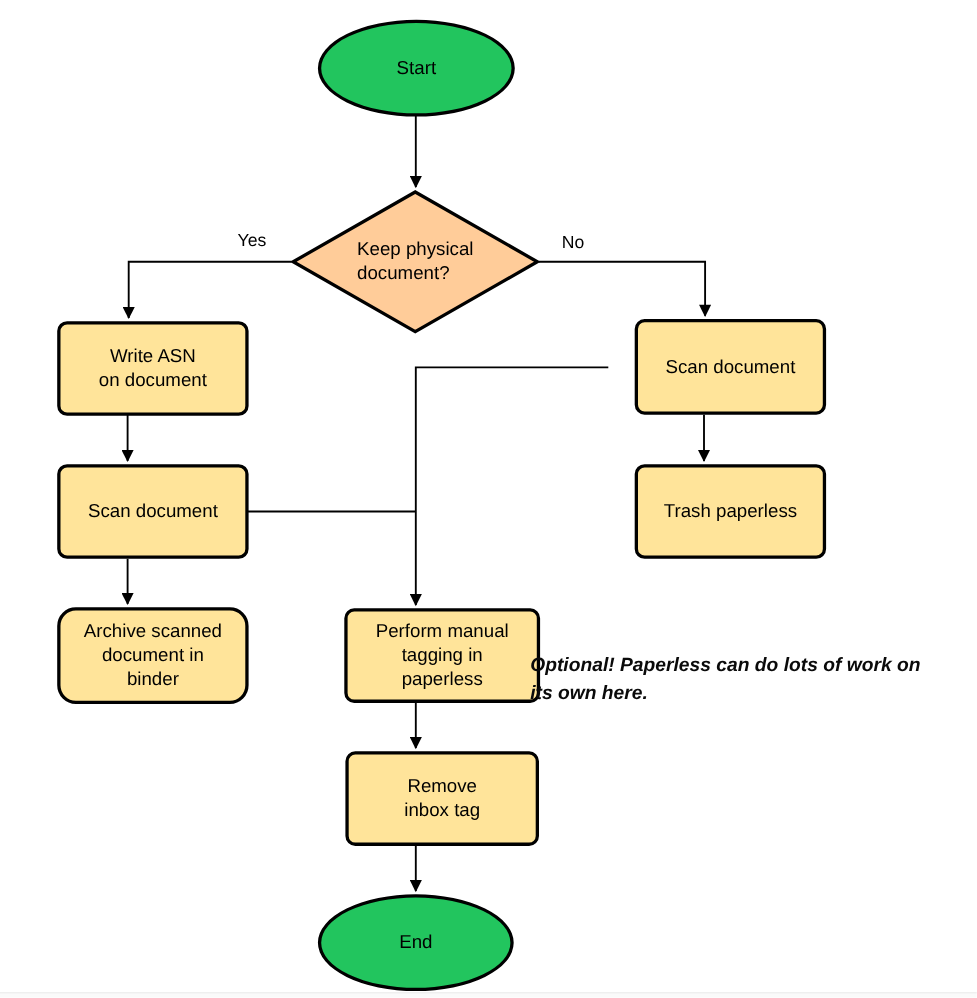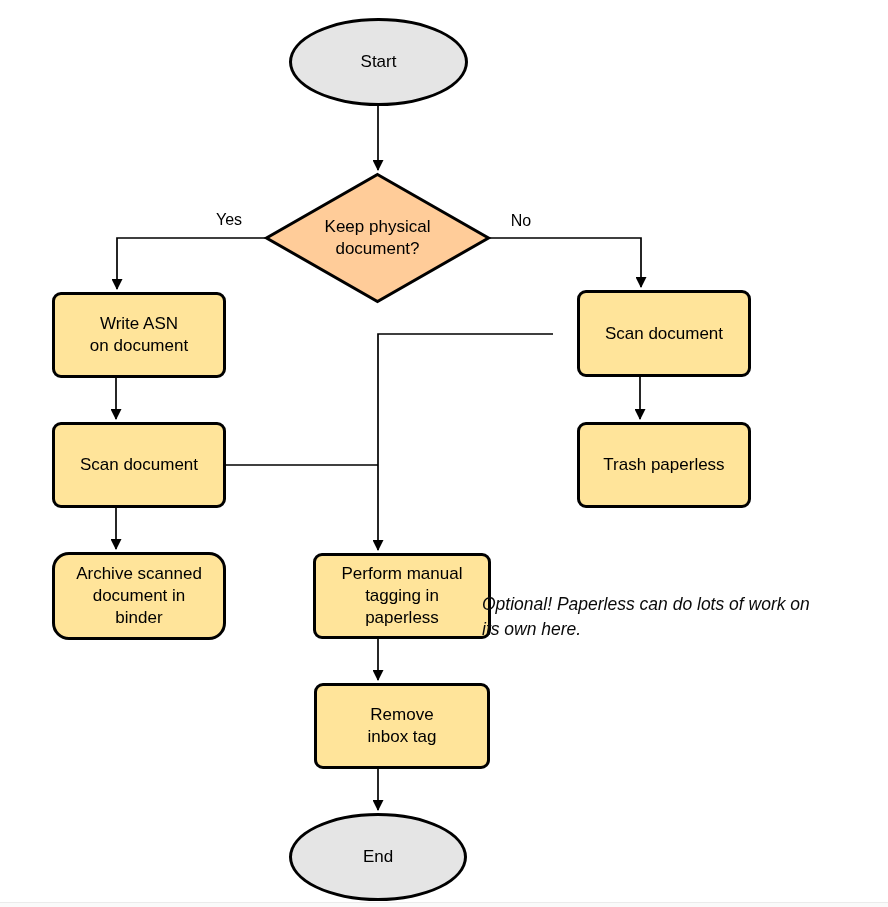--- a/index.html
+++ b/index.html
@@ -10,31 +10,31 @@
   }
   #edges { position:absolute; left:0; top:0; z-index:1; }
   .node {
     position:absolute; z-index:2; box-sizing:border-box;
     border:3px solid #000000;
     display:flex; align-items:center; justify-content:center;
     text-align:center; font-size:17px; line-height:22px;
     white-space:pre-line; color:#000;
   }
   .process { background:#FFE49A; border-radius:9px;margin-left:24px; }
-  .terminal { background:#e5e5e5; border-radius:50%; }
+  .terminal { background:#22c55e; border-radius:50%; }
   .decision-label {
     position:absolute; z-index:2; display:flex; align-items:center; justify-content:center;
-    text-align:center; font-size:17px; line-height:22px; white-space:pre-line; color:#000;
+    font-size:17px; line-height:22px; white-space:pre-line; color:#000;
   }
   .edge-label {
     position:absolute; z-index:2; font-size:16px; color:#000000;
   }
   .note {
     position:absolute; z-index:2; font-style:italic;
-    font-size:17.5px; line-height:25px; white-space:pre-line; color:#0a0a0a;
+    font-size:17.5px; line-height:25px; white-space:pre-line; color:#0a0a0a;font-weight:bold;
   }
   .bottom-strip {
     position:absolute; z-index:3; left:0; top:902px; width:888px; height:5px;
     background:#fafafa; border-top:1px solid #ebebeb; box-sizing:border-box;
   }
 </style>
 </head>
 <body>
 
 <div id="canvas">

